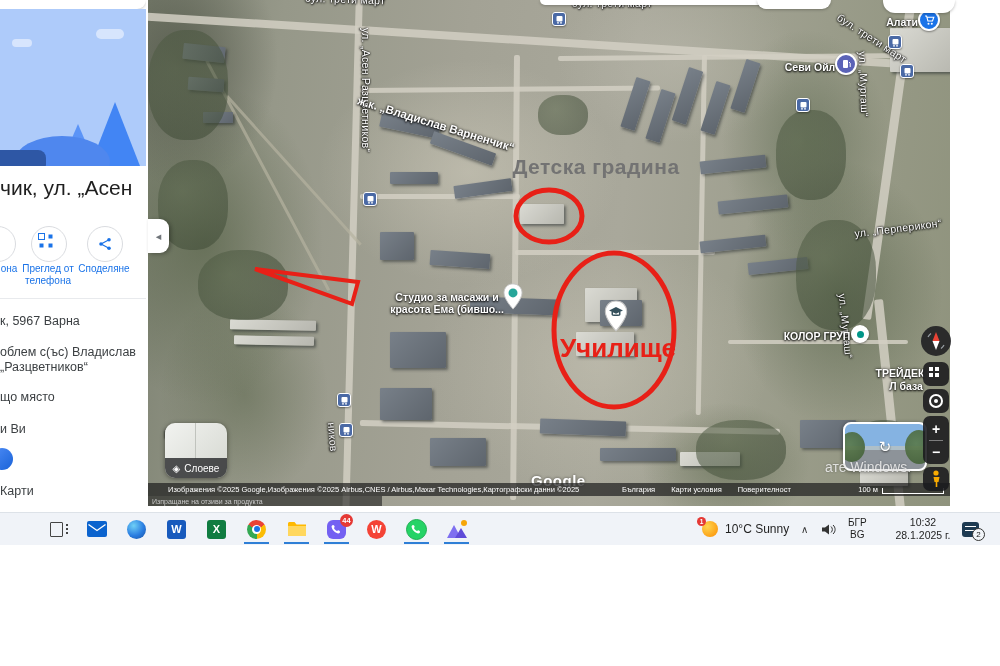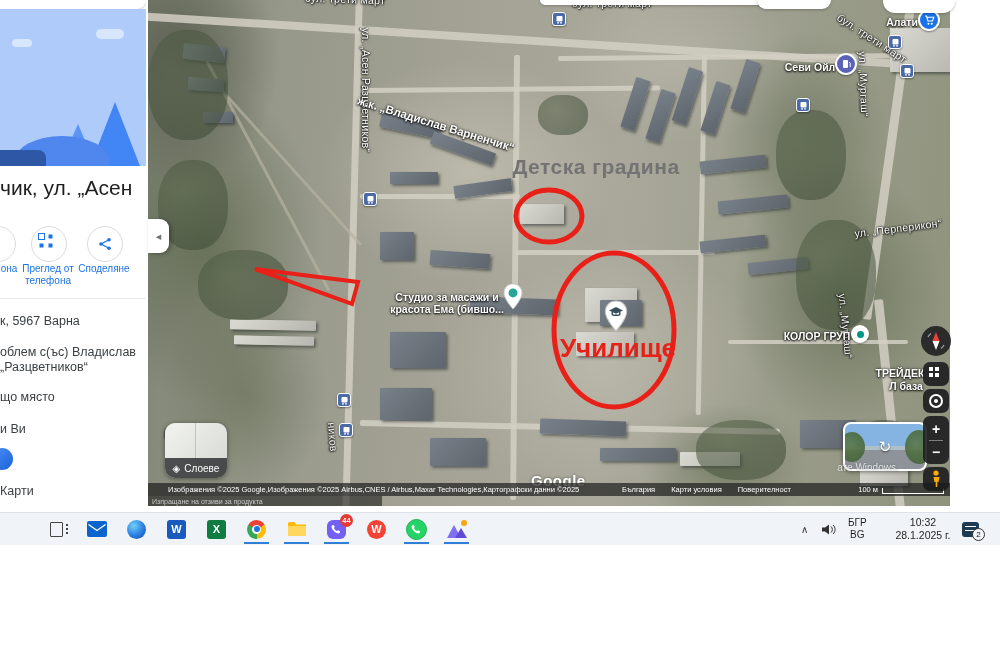--- a/index.html
+++ b/index.html
@@ -32,21 +32,21 @@
   .street{font-size:10.5px;color:#fff;letter-spacing:.3px;
        text-shadow:0 1px 2px rgba(0,0,0,.9),0 0 2px rgba(0,0,0,.85),1px 0 2px rgba(0,0,0,.7)}
   .street-big{font-size:11.5px;font-weight:bold;color:#fff;
        text-shadow:0 1px 2px rgba(0,0,0,.95),0 0 3px rgba(0,0,0,.9)}
   .poi{font-size:10.5px;font-weight:bold;color:#fff;
        text-shadow:0 1px 2px rgba(0,0,0,.95),0 0 3px rgba(0,0,0,.85)}
   .red-big{font-size:21px;font-weight:800;color:#737373;letter-spacing:.5px}
   .red-huge{font-size:26px;font-weight:800;color:#e82017}
   .wm-big{font-size:29px;font-weight:bold;color:rgba(255,255,255,.42);letter-spacing:2px}
   .wm{font-size:17px;color:rgba(255,255,255,.55);text-shadow:0 0 2px rgba(90,90,90,.4)}
-  .wm-small{font-size:10px;color:rgba(250,250,250,.8);text-shadow:0 0 2px rgba(60,60,60,.5)}
+  .wm-small{font-size:14px;color:rgba(250,250,250,.8);text-shadow:0 0 2px rgba(60,60,60,.5)}
   #map-labels{position:absolute;inset:0;z-index:5;pointer-events:none}
   #wm-labels{position:absolute;inset:0;z-index:7;pointer-events:none}
   #markers{position:absolute;inset:0;z-index:6;pointer-events:none}
   .marker{position:absolute;transform:translate(-50%,-50%)}
   .marker.pin{transform:translate(-50%,-100%)}
   .bus{width:12px;height:12px;border-radius:3px;background:#4a69a5;border:1px solid #fff;
        display:flex;align-items:center;justify-content:center;box-shadow:0 1px 2px rgba(0,0,0,.4)}
   .mk-circle{border-radius:50%;border:2px solid #fff;display:flex;align-items:center;justify-content:center;
        box-shadow:0 1px 2px rgba(0,0,0,.4)}
   #anno{position:absolute;left:0;top:0;z-index:7;pointer-events:none}
@@ -492,20 +492,26 @@
     </div>
     <div class="app run">
       <span class="mtn-ico">
           <i class="t1"></i>
           <i class="t2"></i>
           <i class="sun"></i>
         </span>
     </div>
   </div>
 
+  <div class="tray-item" style="left:702px">
+    <span id="weather-ico">
+      <span class="badge" style="left:-5px;top:-4px;width:9px;height:9px;font-size:6.5px">1</span>
+    </span>
+    <span style="margin-left:7px;font-size:12px">10°C Sunny</span>
+  </div>
   <div class="tray-item" style="left:801px;font-size:10px;color:#333">
     <span>∧</span>
   </div>
   <div class="tray-item" style="left:821px">
     <svg width="15" height="13" viewBox="0 0 15 13">
       <path d="M1 4.5h3l4-3v10l-4-3H1z" fill="#333"></path>
       <path d="M10 3.5c1.8 1.6 1.8 4.4 0 6M12 2c2.8 2.5 2.8 6.5 0 9" stroke="#333" stroke-width="1" fill="none"></path>
     </svg>
   </div>
   <div class="tray-item" style="left:848px">

